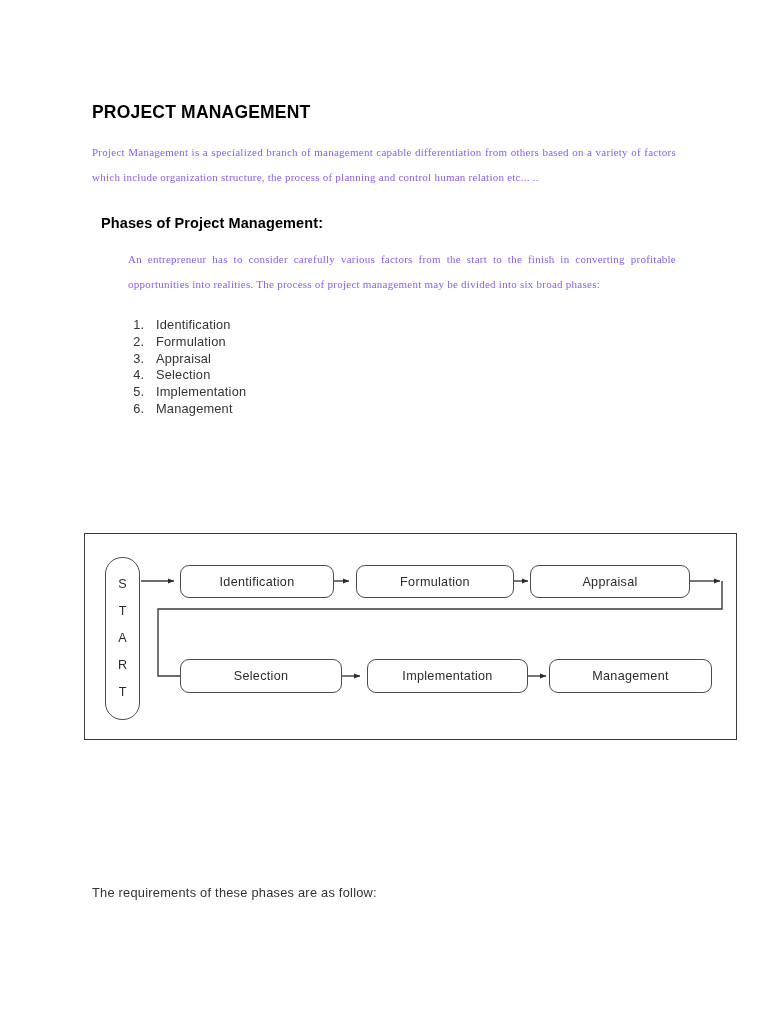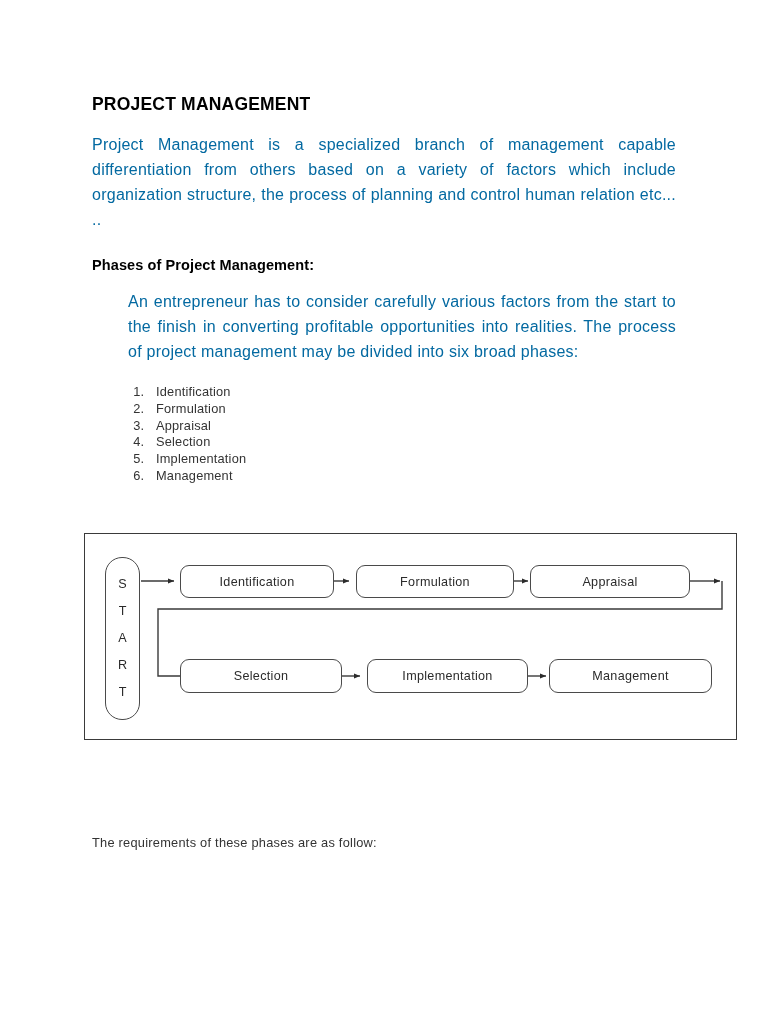--- a/index.html
+++ b/index.html
@@ -11,50 +11,51 @@
     position: relative;
     width: 768px;
     height: 1024px;
     background: #ffffff;
     font-family: "Liberation Sans", sans-serif;
     overflow: hidden;
   }
   .content {
     position: absolute;
     left: 92px;
-    top: 8px;
+    top: 16px;
     width: 584px;
   }
 
   .doc-title {
     font-size: 17.5px;
     font-weight: bold;
     color: #000000;
     letter-spacing: 0.2px;
     margin: 0;
     padding-top: 86px;
   }
 
   .heading {
     font-size: 14.5px;
     font-weight: bold;
     color: #000000;
     margin: 0;
     letter-spacing: 0.1px;
   }
   .heading-definition { padding-top: 26px; }
-  .heading-phases { padding-top: 25px; }
+  .heading-phases { padding-top: 25px; margin-left: 9px; }
 
   .body-text {
-    font-size: 16px;
-    color: #0369a1;
+    font-size: 11px;
+    color: #8b5cf6;
     line-height: 25px;
     text-align: justify;
     margin: 0;
     letter-spacing: 0.25px;
+    font-family: Liberation Serif, serif;
   }
   .para-definition { padding-top: 17px; }
   .para-phases { padding-top: 16px; margin-left: 36px; }
 
   ol.phase-list {
     margin: 0;
     padding-top: 20px;
     padding-left: 56px;
     list-style-position: outside;
     list-style-type: decimal;
@@ -112,21 +113,21 @@
     justify-content: space-evenly;
     font-size: 12.6px;
     color: #2b2b2b;
     padding: 6px 0;
   }
   .start-node span { line-height: 1; }
 
   .closing-text {
     position: absolute;
     left: 92px;
-    top: 835px;
+    top: 885px;
     font-size: 12.8px;
     color: #333333;
     letter-spacing: 0.25px;
   }
 </style>
 </head>
 <body>
 
 <div class="page">
 

